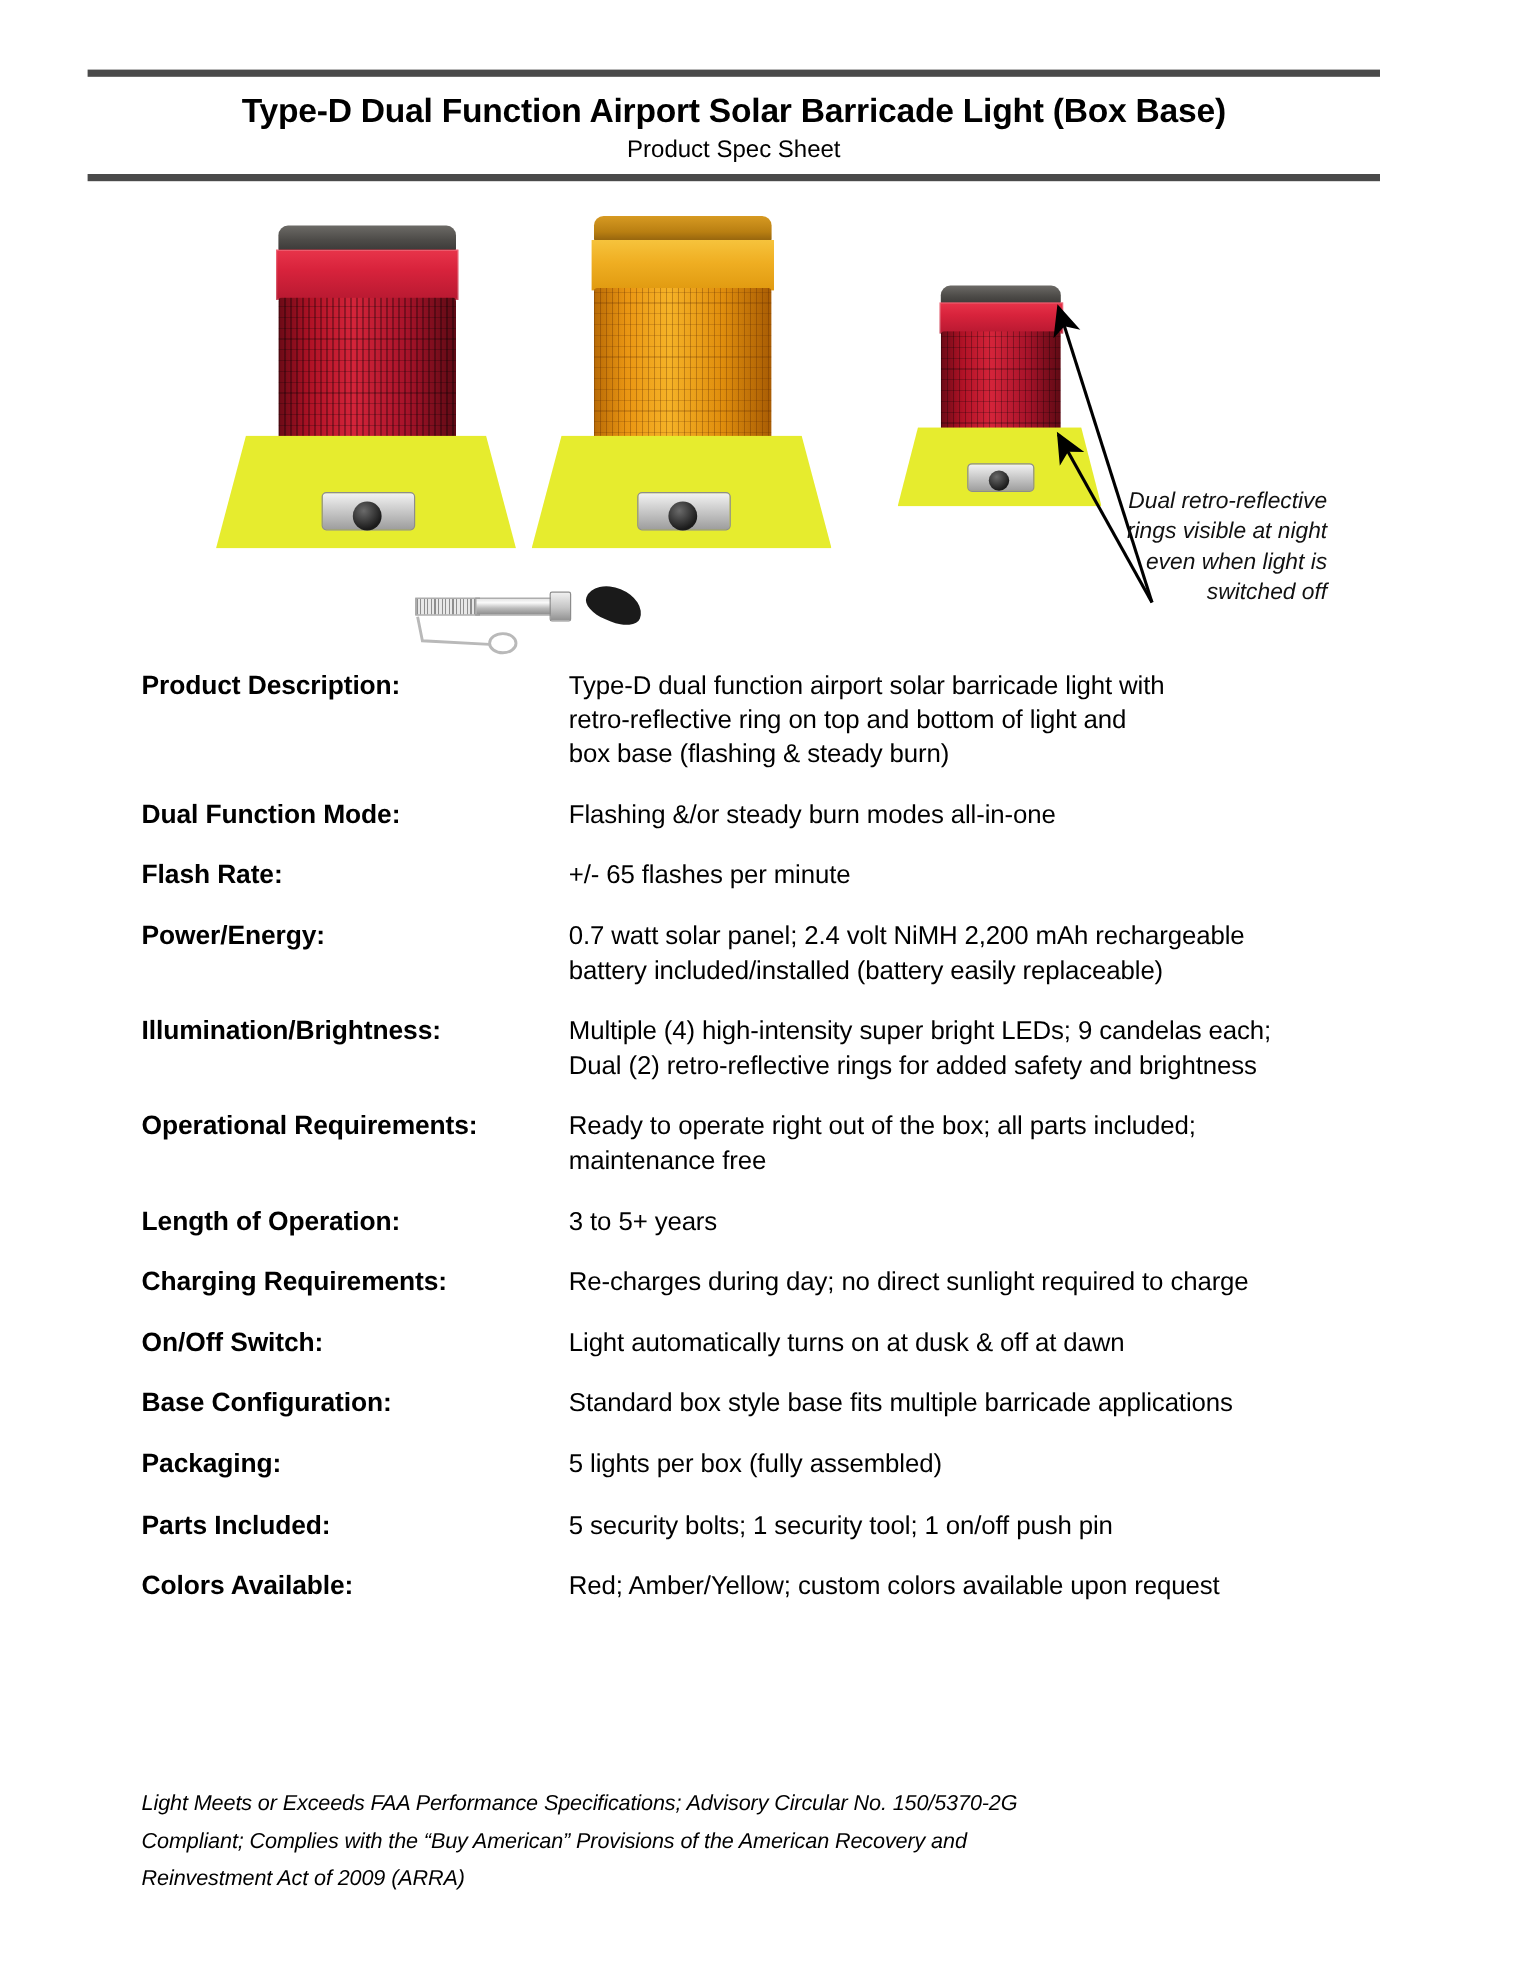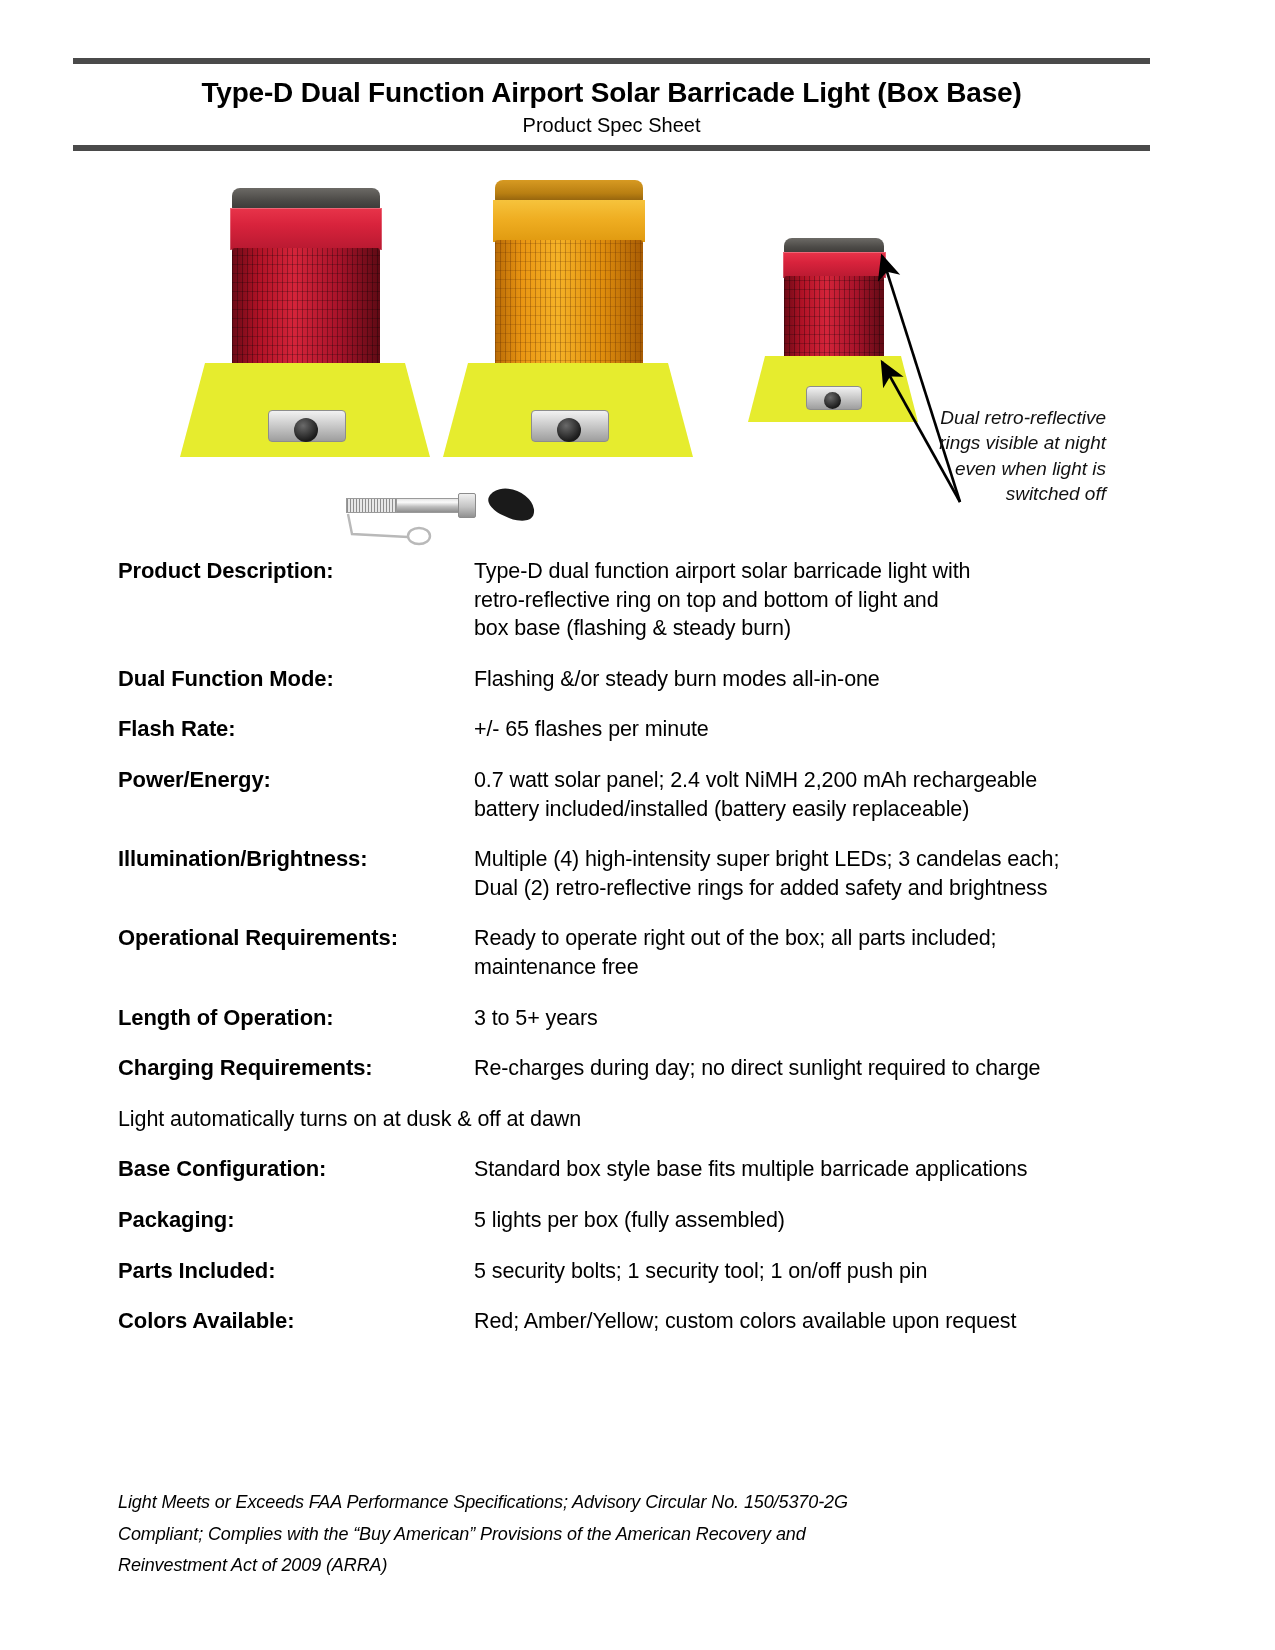--- a/index.html
+++ b/index.html
@@ -305,37 +305,38 @@
       <div class="spec-label">Flash Rate:</div>
       <div class="spec-value">+/- 65 flashes per minute</div>
     </div>
     <div class="spec-row">
       <div class="spec-label">Power/Energy:</div>
       <div class="spec-value">0.7 watt solar panel; 2.4 volt NiMH 2,200 mAh rechargeable
 battery included/installed (battery easily replaceable)</div>
     </div>
     <div class="spec-row">
       <div class="spec-label">Illumination/Brightness:</div>
-      <div class="spec-value">Multiple (4) high-intensity super bright LEDs; 3 candelas each;
+      <div class="spec-value">Multiple (4) high-intensity super bright LEDs; 9 candelas each;
 Dual (2) retro-reflective rings for added safety and brightness</div>
     </div>
     <div class="spec-row">
       <div class="spec-label">Operational Requirements:</div>
       <div class="spec-value">Ready to operate right out of the box; all parts included;
 maintenance free</div>
     </div>
     <div class="spec-row">
       <div class="spec-label">Length of Operation:</div>
       <div class="spec-value">3 to 5+ years</div>
     </div>
     <div class="spec-row">
       <div class="spec-label">Charging Requirements:</div>
       <div class="spec-value">Re-charges during day; no direct sunlight required to charge</div>
     </div>
     <div class="spec-row">
+      <div class="spec-label">On/Off Switch:</div>
       <div class="spec-value">Light automatically turns on at dusk &amp; off at dawn</div>
     </div>
     <div class="spec-row">
       <div class="spec-label">Base Configuration:</div>
       <div class="spec-value">Standard box style base fits multiple barricade applications</div>
     </div>
     <div class="spec-row">
       <div class="spec-label">Packaging:</div>
       <div class="spec-value">5 lights per box (fully assembled)</div>
     </div>

